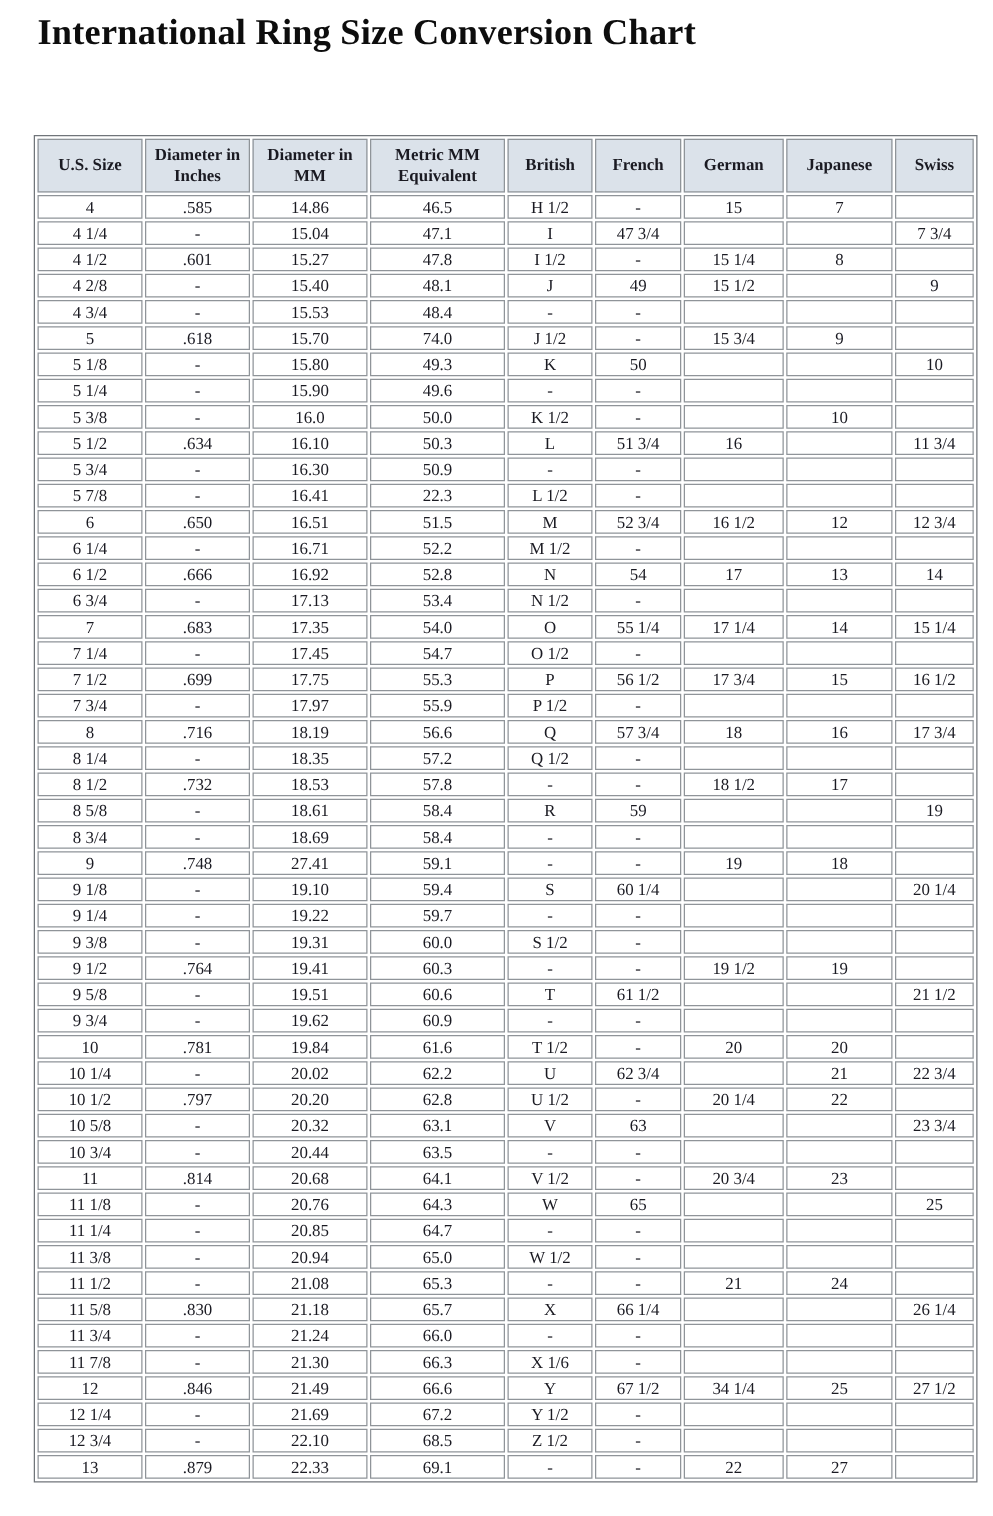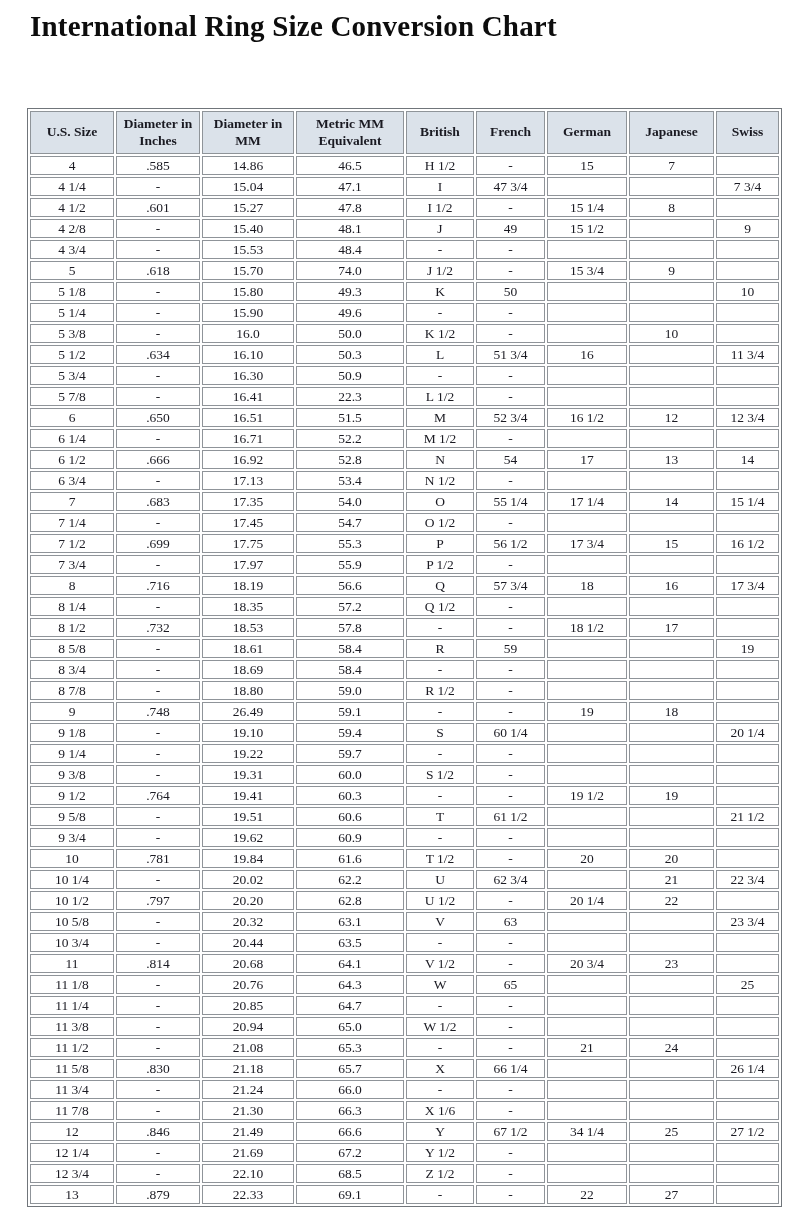--- a/index.html
+++ b/index.html
@@ -366,34 +366,23 @@
         <td>-</td>
         <td>18.69</td>
         <td>58.4</td>
         <td>-</td>
         <td>-</td>
         <td></td>
         <td></td>
         <td></td>
       </tr>
       <tr>
-        <td>8 7/8</td>
-        <td>-</td>
-        <td>18.80</td>
-        <td>59.0</td>
-        <td>R 1/2</td>
-        <td>-</td>
-        <td></td>
-        <td></td>
-        <td></td>
-      </tr>
-      <tr>
         <td>9</td>
         <td>.748</td>
-        <td>26.49</td>
+        <td>27.41</td>
         <td>59.1</td>
         <td>-</td>
         <td>-</td>
         <td>19</td>
         <td>18</td>
         <td></td>
       </tr>
       <tr>
         <td>9 1/8</td>
         <td>-</td>

